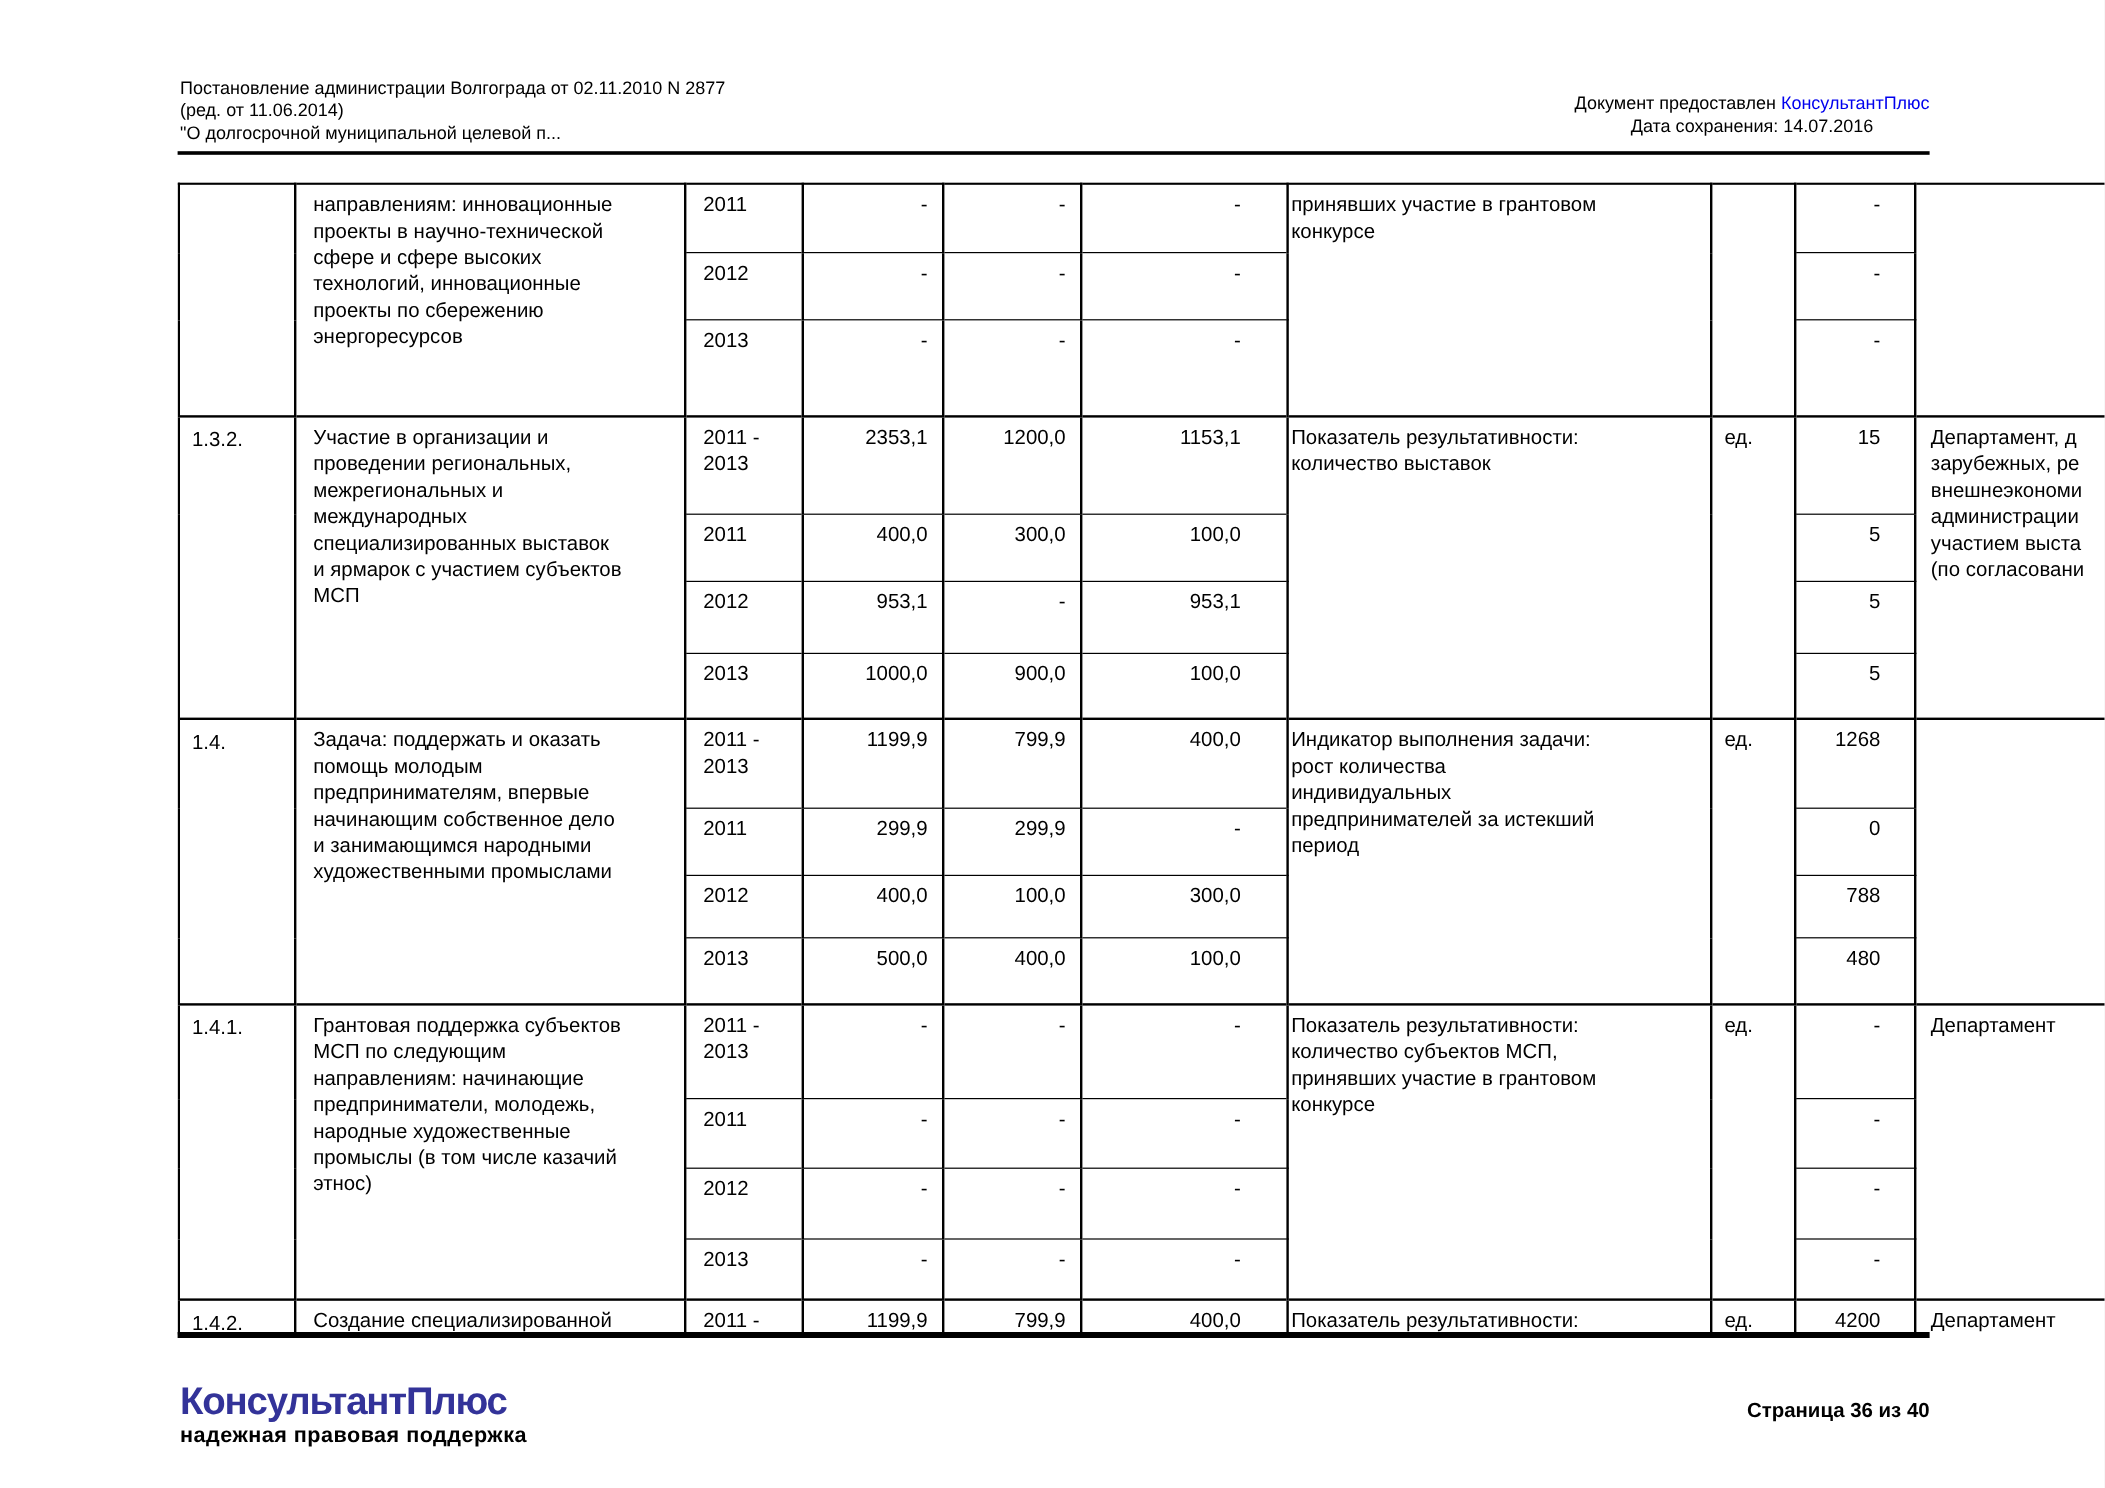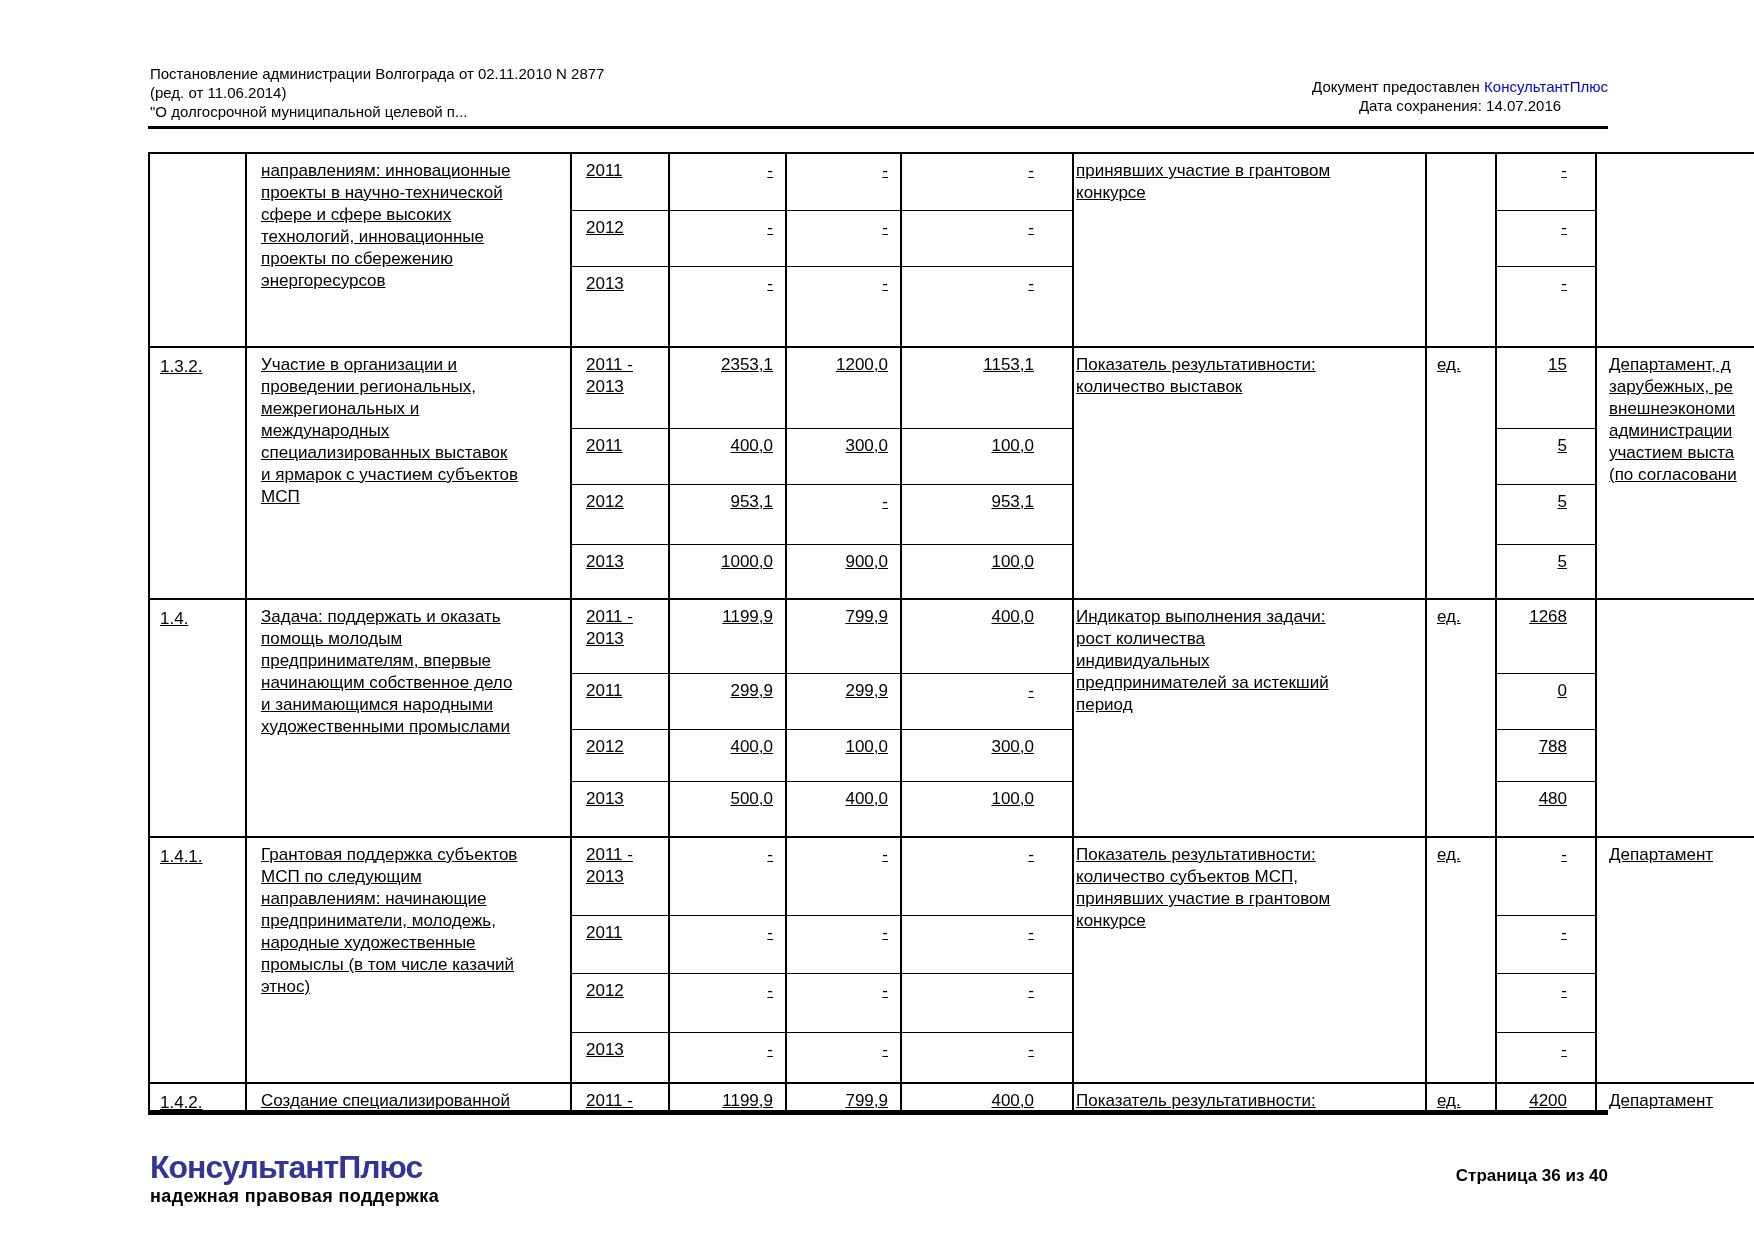--- a/index.html
+++ b/index.html
@@ -20,21 +20,20 @@
   }
   .header-right a { color:#0000EE; text-decoration:none; cursor:pointer; }
 
   .top-rule   { position:absolute; left:148px; top:126px;  width:1460px; height:3px; background:#000; }
   .bottom-rule{ position:absolute; left:148px; top:1110px; width:1460px; height:5px; background:#000; }
 
   
   .table-clip {
     position:absolute; left:148px; top:152px; width:1606px; height:960px;
     overflow:hidden;
-    text-decoration:underline;
   }
   table#grid {
     border-collapse:collapse; table-layout:fixed; width:1797px;
     border:2px solid #000;
   }
   #grid td {
     border:1px solid #000; border-left-width:2px; border-right-width:2px;
     vertical-align:top; font-size:17px; line-height:22px;
     padding:6px 6px 2px 10px; white-space:pre-line; overflow:hidden;
   }

